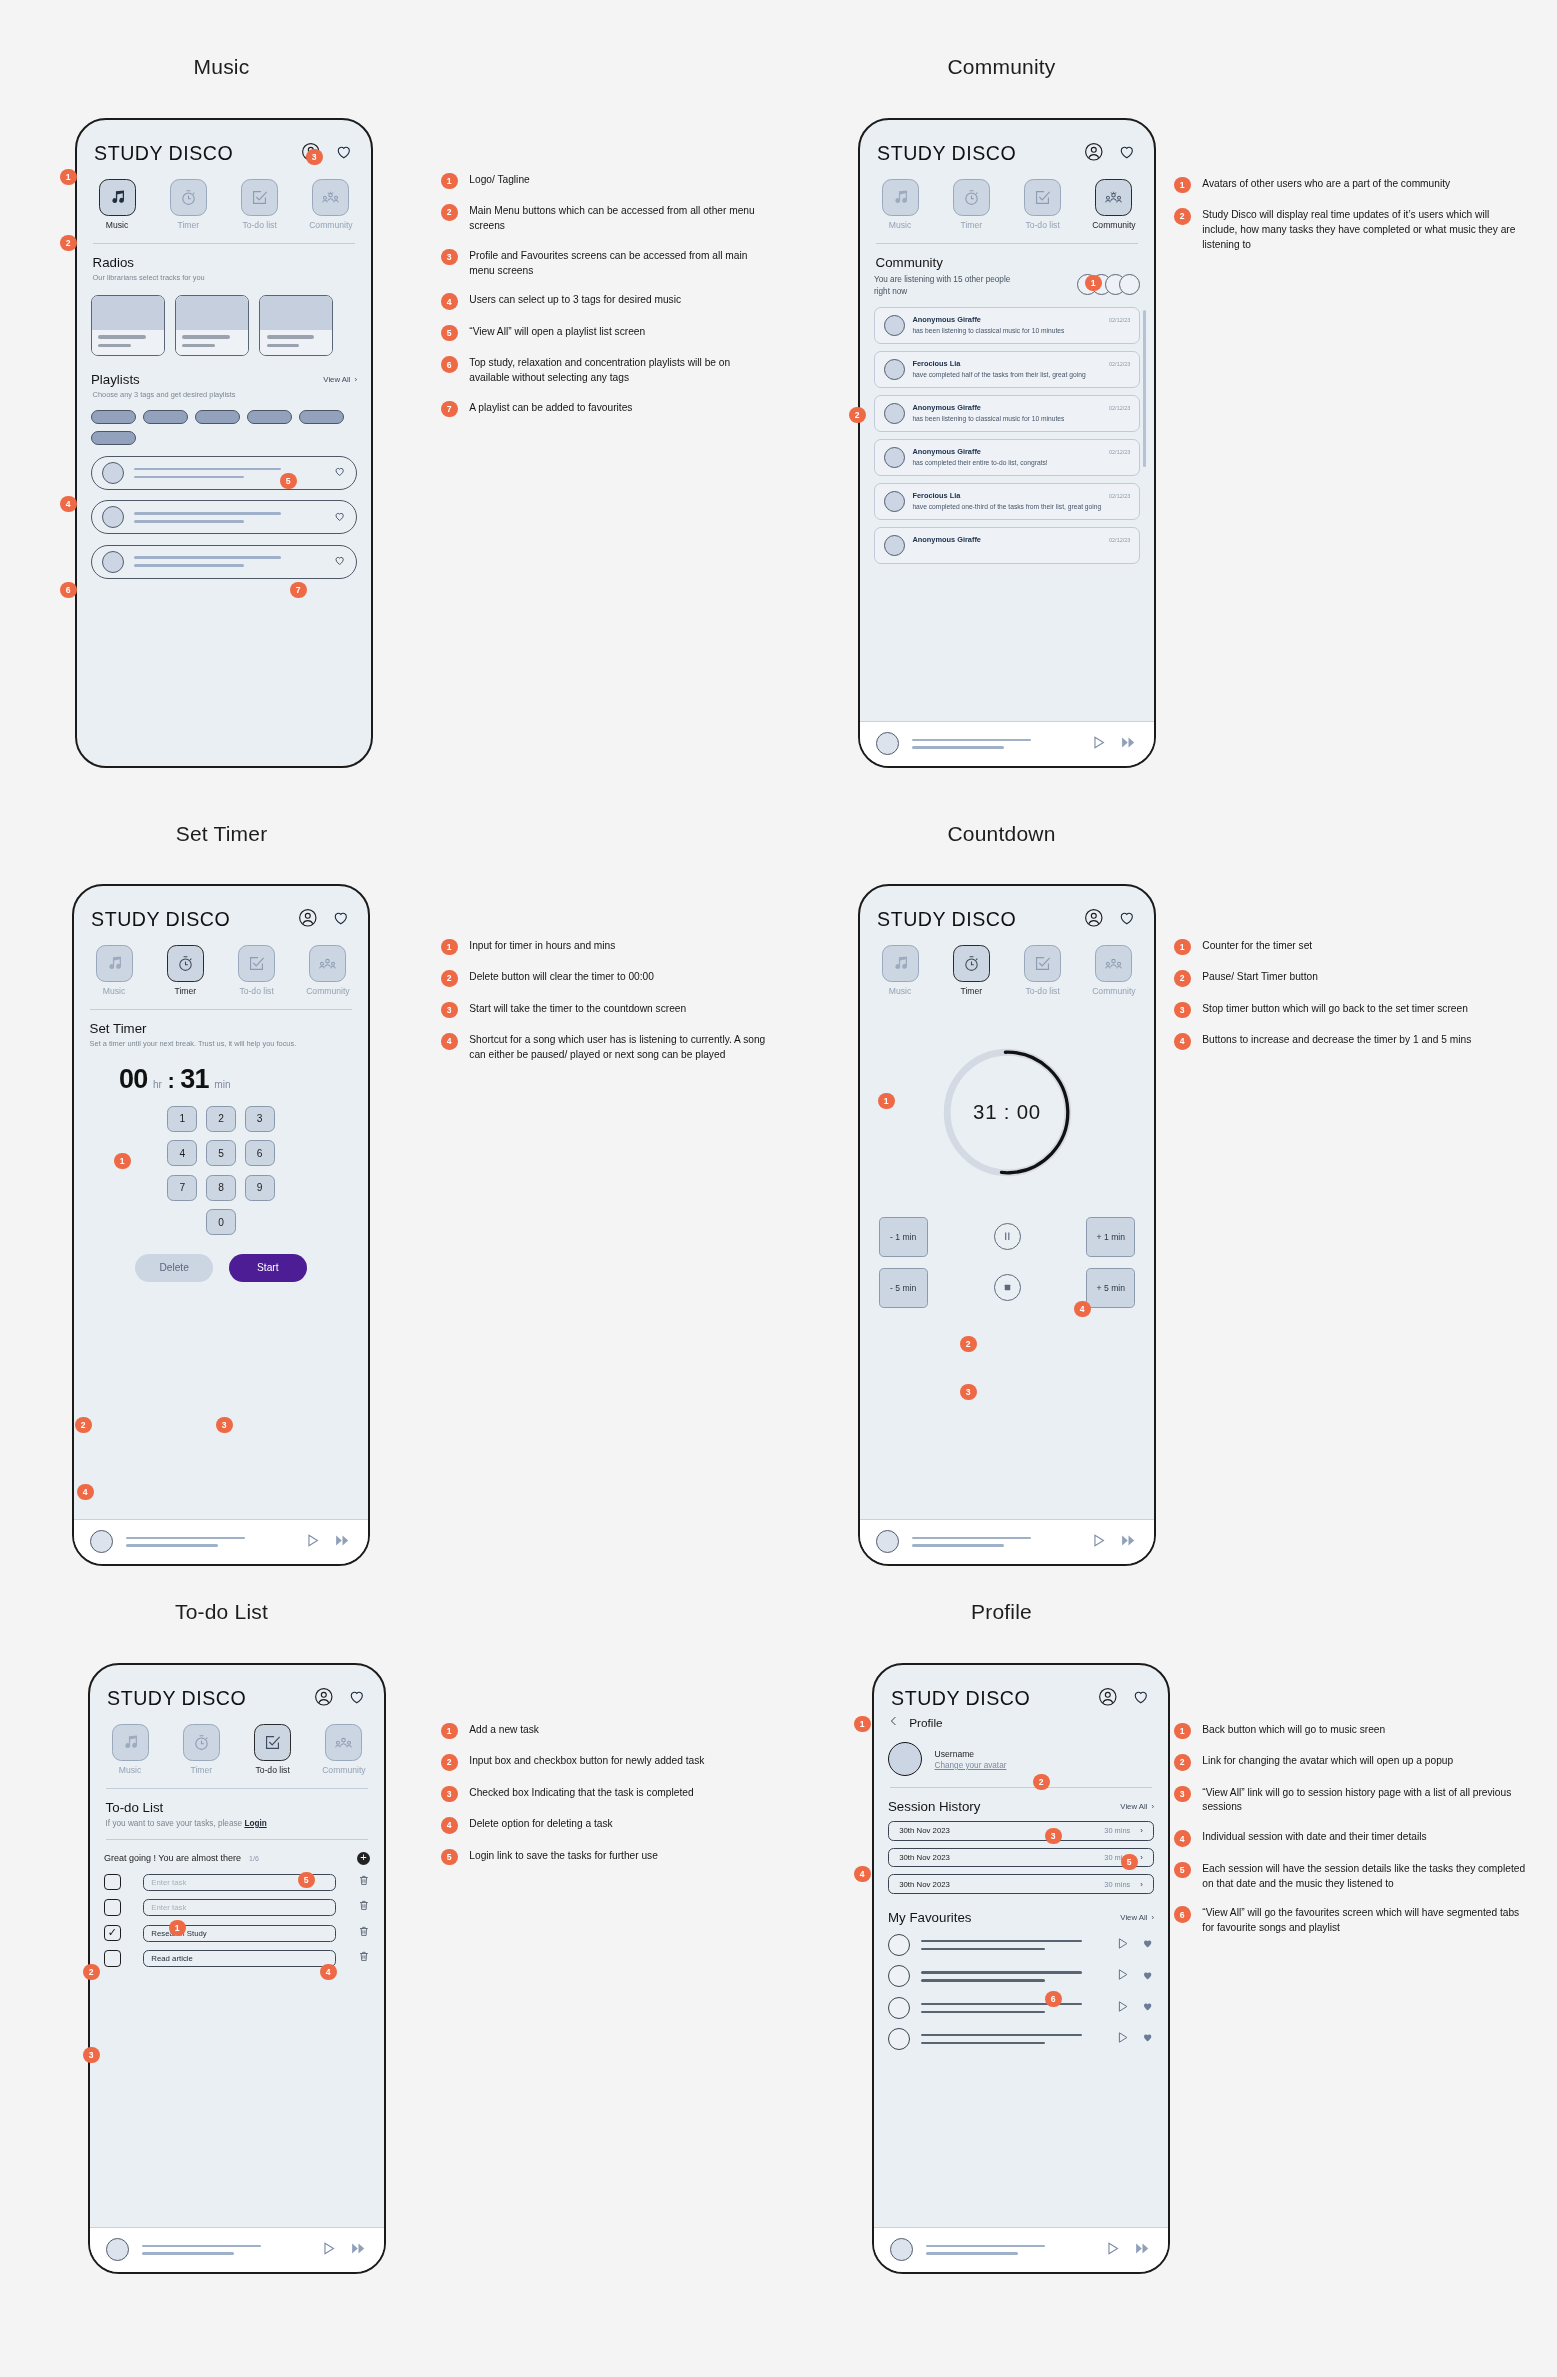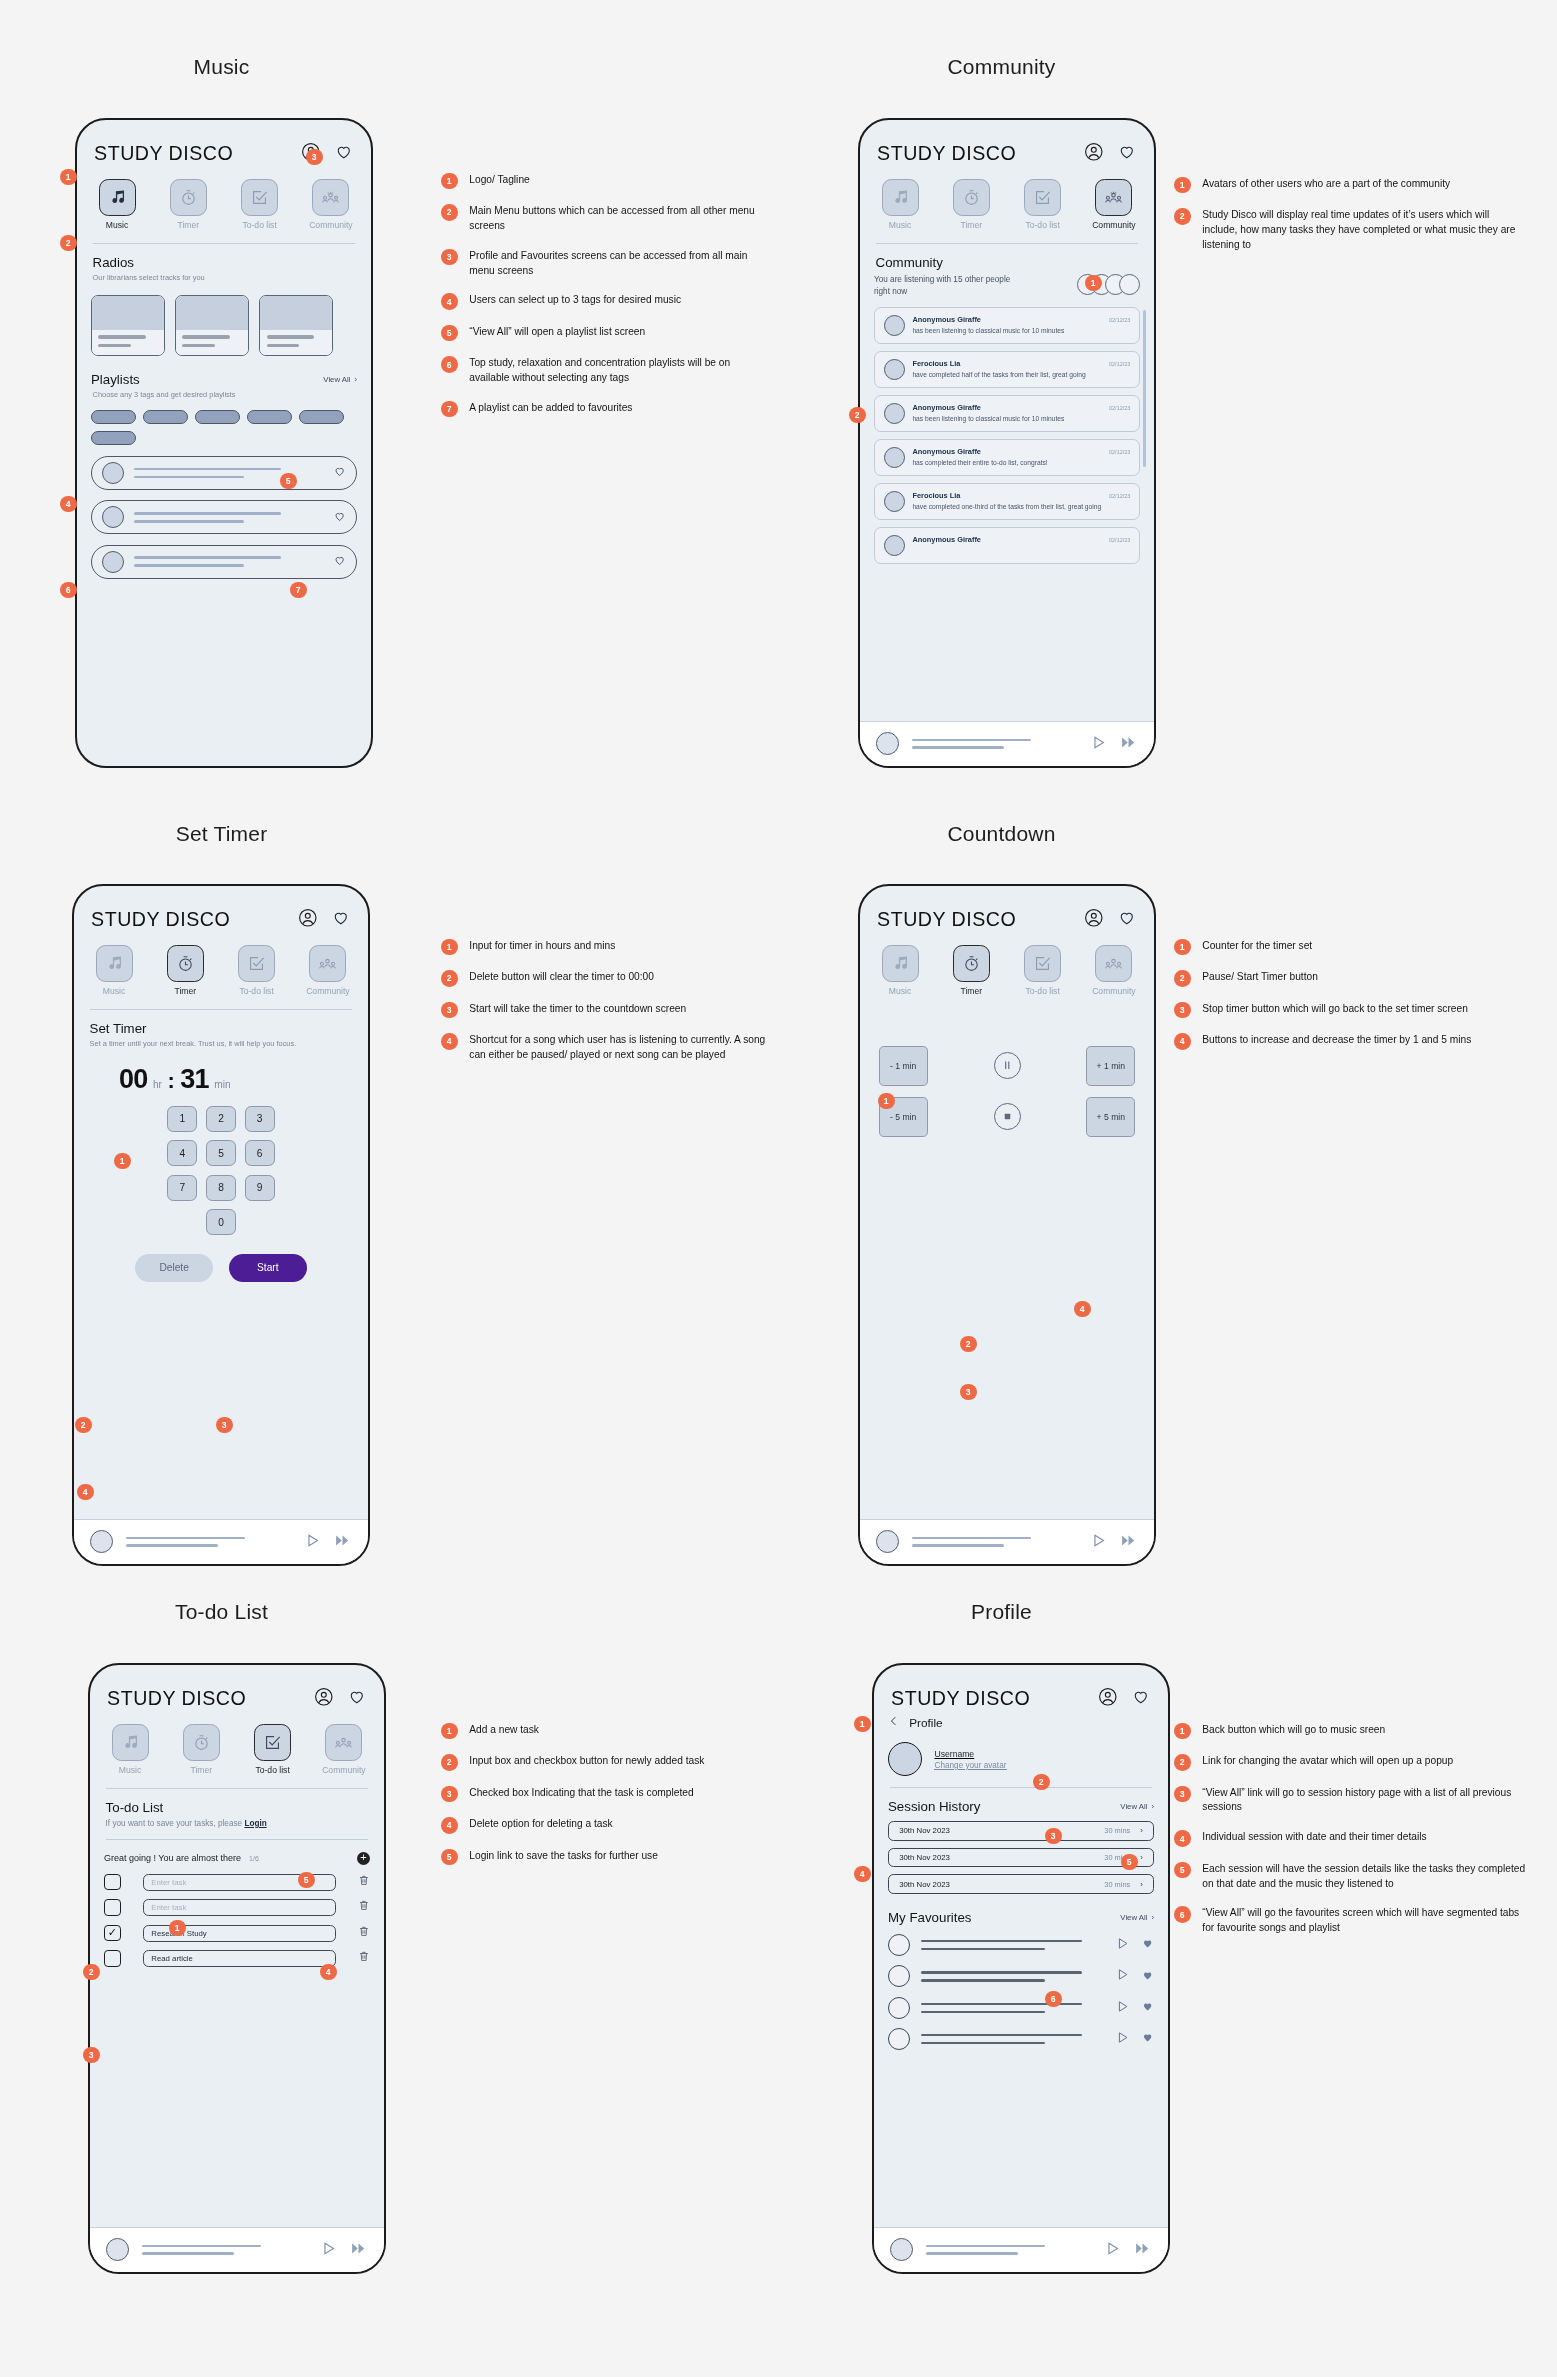--- a/index.html
+++ b/index.html
@@ -188,21 +188,21 @@
   .tinput {
     flex:1; height:17px; border:1px solid #3d4756; border-radius:5.5px;
     font-size:7.8px; color:#22303f; display:flex; align-items:center; padding:0 7.8px;
     background:transparent;
   }
   .tinput.ph { color:#a6b1bf; }
 
   
   .back-row { display:flex; align-items:center; gap:9.4px; padding-top:4.7px; }
   .back-title { font-size:11.8px; color:#151515; }
-  .prof-row { display:flex; align-items:center; gap:12.5px; margin-top:11px;text-decoration:underline; }
+  .prof-row { display:flex; align-items:center; gap:12.5px; margin-top:11px; }
   .prof-av { width:34px; height:34px; border-radius:50%; background:#ccd5e3; border:1.6px solid #171717; }
   .prof-name { font-size:8.6px; color:#1e1e1e; }
   .prof-link { font-size:8.2px; color:#7b89a0; text-decoration:underline; margin-top:2.4px; }
   .sess-row {
     margin-top:7px; height:19.6px; border:1px solid #3a4453; border-radius:5.5px;
     display:flex; align-items:center; justify-content:space-between; padding:0 10.2px;
     font-size:7.8px; color:#1c1c1c;
   }
   .sess-dur { font-size:7.4px; color:#7b8ba1; }
   .fav-row { display:flex; align-items:center; gap:11px; margin-top:9.4px; }
@@ -804,20 +804,29 @@
                   <path d="M2 18.2a3.1 3.1 0 0 1 6 0"></path>
                   <circle cx="19" cy="12.4" r="1.9"></circle>
                   <path d="M16 18.2a3.1 3.1 0 0 1 6 0"></path>
                 </svg>
           </div>
           <div class="nav-label">Community</div>
         </div>
       </div>
       <div class="divider" style="visibility:hidden;"></div>
 
+      <div class="ring-wrap">
+        <div class="ring">
+          <svg viewBox="0 0 100 100">
+            <circle cx="50" cy="50" r="44" fill="none" stroke="#d3dae4" stroke-width="5"></circle>
+            <circle cx="50" cy="50" r="44" fill="none" stroke="#111" stroke-width="2.4" stroke-linecap="round" stroke-dasharray="144 276" transform="rotate(-92 50 50)"></circle>
+          </svg>
+          <div class="ring-text">31 : 00</div>
+        </div>
+      </div>
 
       <div class="cd-grid">
         <div class="cd-row">
           <div class="cd-btn">- 1 min</div>
           <div class="cd-circle">
             <svg width="12.5" height="12.5" viewBox="0 0 24 24" fill="none" stroke="#5c6a80" stroke-width="2.2">
                   <path d="M9 5v14M15 5v14"></path>
                 </svg>
           </div>
           <div class="cd-btn">+ 1 min</div>

